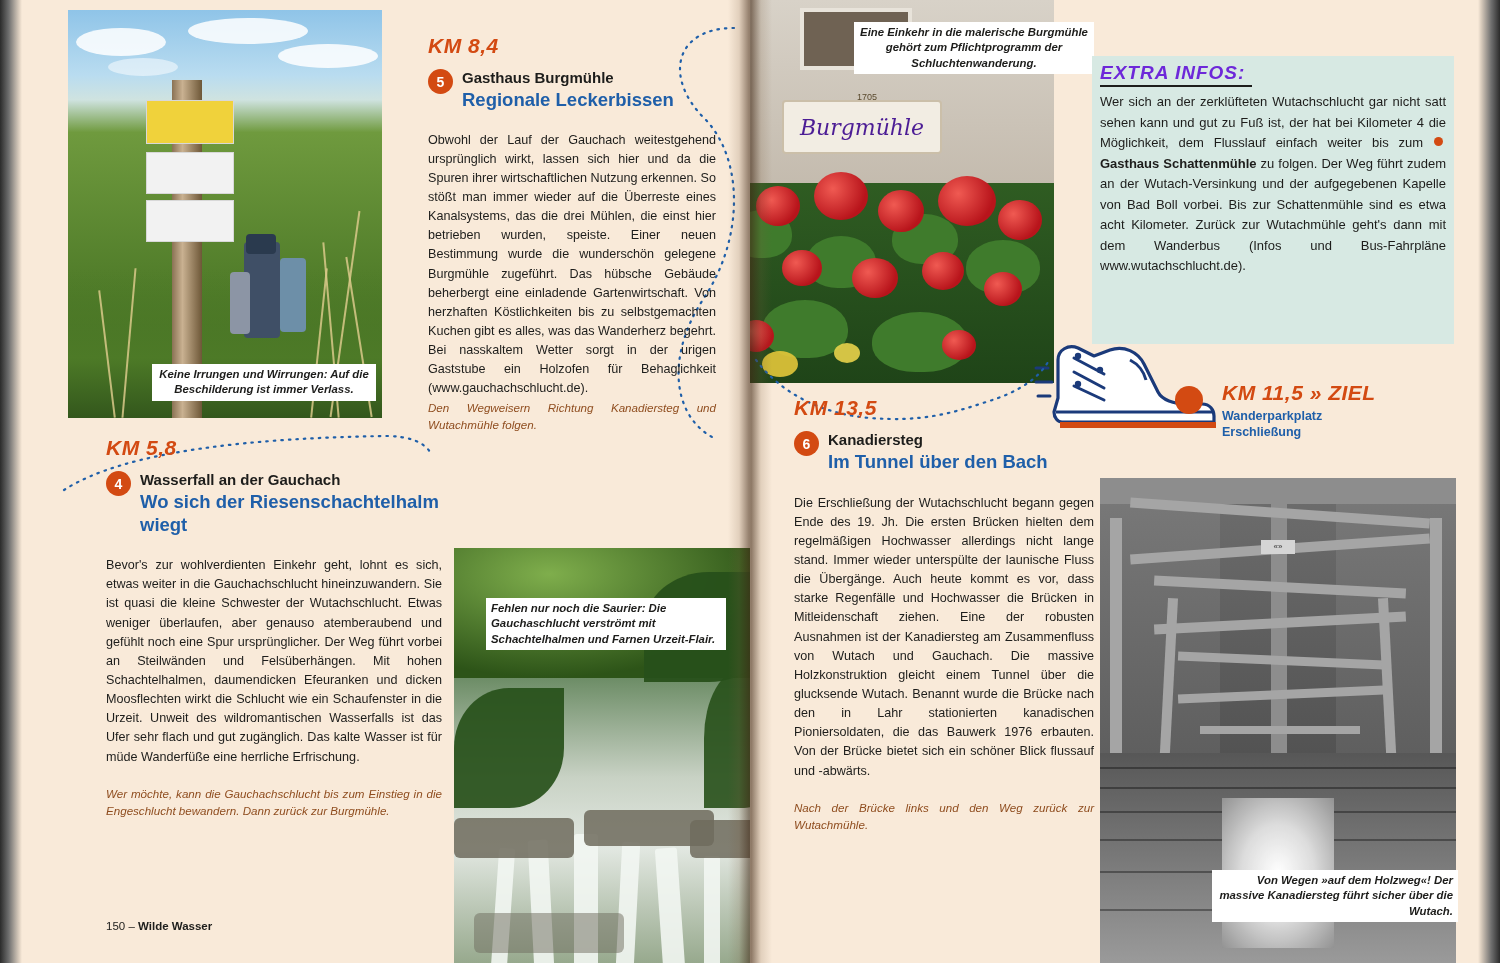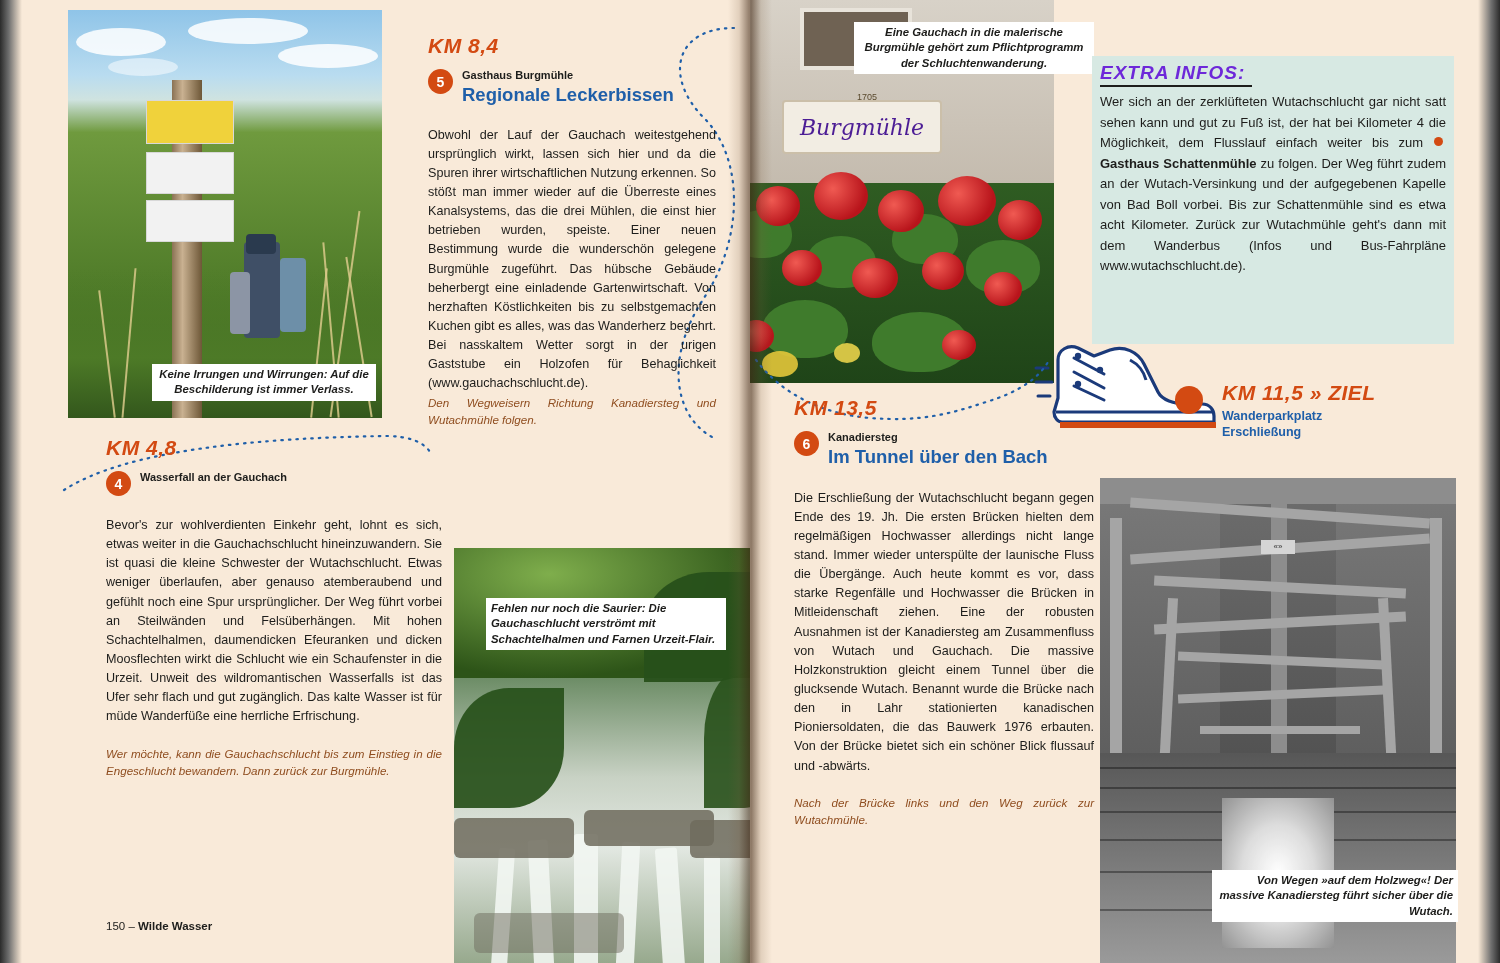--- a/index.html
+++ b/index.html
@@ -46,21 +46,21 @@
     text-align:justify; hyphens:auto;
   }
   .note-text {
     font-size:11.6px; line-height:1.5; color:#8f4d1f;
     font-style:italic; text-align:justify;
   }
   .km-label {
     font-size:21px; font-weight:bold; font-style:italic;
     color:#d34a12; letter-spacing:0.5px;
   }
-  .poi-sub { font-size:11px; font-weight:bold; color:#1d1d1b; }
+  .poi-sub { font-size:15px; font-weight:bold; color:#1d1d1b; }
   .poi-title {
     font-size:18.5px; font-weight:bold; color:#1f5fa9; line-height:1.22;
   }
   .bullet-num {
     width:25px; height:25px; border-radius:50%;
     background:#d34a12; color:#fff;
     font-size:14px; font-weight:bold;
     display:flex; align-items:center; justify-content:center;
   }
   .caption {
@@ -282,25 +282,26 @@
       </div>
       <div class="body-text" style="margin-top:19px;">Obwohl der Lauf der Gauchach weitestgehend ursprünglich wirkt, lassen sich hier und da die Spuren ihrer wirtschaftlichen Nutzung erkennen. So stößt man immer wieder auf die Überreste eines Kanalsystems, das die drei Mühlen, die einst hier betrieben wurden, speiste. Einer neuen Bestimmung wurde die wunderschön gelegene Burgmühle zugeführt. Das hübsche Gebäude beherbergt eine einladende Gartenwirtschaft. Von herzhaften Köstlichkeiten bis zu selbstgemachten Kuchen gibt es alles, was das Wanderherz begehrt. Bei nasskaltem Wetter sorgt in der urigen Gaststube ein Holzofen für Behaglichkeit (www.gauchachschlucht.de).</div>
       <div class="note-text" style="">Den Wegweisern Richtung Kanadiersteg und Wutachmühle folgen.</div>
     </div>
 
     <svg class="dotpath" style="left:34px; top:428px;" width="380" height="80">
       <path d="M8,62 C70,22 200,10 330,8 C352,8 368,14 374,24" fill="none" stroke="#1f5fa9" stroke-width="2.2" stroke-dasharray="1.5 6" stroke-linecap="round"></path>
     </svg>
 
     <div style="position:absolute; left:84px; top:436px; width:336px;">
-      <div class="km-label">KM 4,8</div>
+      <div class="km-label">KM 5,8</div>
       <div style="display:flex; align-items:flex-start; gap:9px; margin-top:11px;">
         <div class="bullet-num">4</div>
         <div style="flex:1;">
           <div class="poi-sub">Wasserfall an der Gauchach</div>
+          <div class="poi-title" style="margin-top:3px;">Wo sich der Riesenschachtelhalm wiegt</div>
         </div>
       </div>
       <div class="body-text" style="margin-top:20px;">Bevor's zur wohlverdienten Einkehr geht, lohnt es sich, etwas weiter in die Gauchachschlucht hineinzuwandern. Sie ist quasi die kleine Schwester der Wutachschlucht. Etwas weniger überlaufen, aber genauso atemberaubend und gefühlt noch eine Spur ursprünglicher. Der Weg führt vorbei an Steilwänden und Felsüberhängen. Mit hohen Schachtelhalmen, daumendicken Efeuranken und dicken Moosflechten wirkt die Schlucht wie ein Schaufenster in die Urzeit. Unweit des wildromantischen Wasserfalls ist das Ufer sehr flach und gut zugänglich. Das kalte Wasser ist für müde Wanderfüße eine herrliche Erfrischung.</div>
       <div class="note-text" style="margin-top:18px;">Wer möchte, kann die Gauchachschlucht bis zum Einstieg in die Engeschlucht bewandern. Dann zurück zur Burgmühle.</div>
     </div>
 
     <div class="photo" id="photo-waterfall">
       <div class="canopy"></div>
       <div class="water"></div>
       <div class="fall" style="left:40px;  top:300px; width:16px; height:150px; transform:rotate(4deg);"></div>
@@ -345,21 +346,21 @@
       <div class="rose" style="left:276px; top:200px; width:44px; height:40px;"></div>
       <div class="rose" style="left:60px;  top:250px; width:40px; height:36px;"></div>
       <div class="rose" style="left:130px; top:258px; width:46px; height:40px;"></div>
       <div class="rose" style="left:200px; top:252px; width:42px; height:38px;"></div>
       <div class="rose" style="left:262px; top:272px; width:38px; height:34px;"></div>
       <div class="rose" style="left:16px;  top:320px; width:36px; height:32px;"></div>
       <div class="rose" style="left:220px; top:330px; width:34px; height:30px;"></div>
       <div style="position:absolute; left:40px; bottom:6px; width:36px; height:26px; background:#e3c63a; border-radius:50%; opacity:.9;"></div>
       <div style="position:absolute; left:112px; bottom:20px; width:26px; height:20px; background:#e8d24a; border-radius:50%; opacity:.9;"></div>
     </div>
-    <div class="caption" style="left:104px; top:22px; width:240px; text-align:center;">Eine Gauchach in die malerische Burgmühle gehört zum Pflichtprogramm der Schluchtenwanderung.</div>
+    <div class="caption" style="left:104px; top:22px; width:240px; text-align:center;">Eine Einkehr in die malerische Burgmühle gehört zum Pflichtprogramm der Schluchtenwanderung.</div>
 
     <div id="extra-box" style="left:342px; top:56px; width:362px;"></div>
     <div id="extra-title" style="left:350px;">EXTRA INFOS:</div>
     <div id="extra-underline" style="left:350px;"></div>
     <div id="extra-text" style="left:350px; top:92px; width:346px;">
       <span>Wer sich an der zerklüfteten Wutachschlucht gar nicht satt sehen kann und gut zu Fuß ist, der hat bei Kilometer 4 die Möglichkeit, dem Flusslauf einfach weiter bis zum </span><span class="dot-inline"></span><b>Gasthaus Schattenmühle</b><span> zu folgen. Der Weg führt zudem an der Wutach-Versinkung und der aufgegebenen Kapelle von Bad Boll vorbei. Bis zur Schattenmühle sind es etwa acht Kilometer. Zurück zur Wutachmühle geht's dann mit dem Wanderbus (Infos und Bus-Fahrpläne www.wutachschlucht.de).</span>
     </div>
 
     <svg style="position:absolute; left:280px; top:330px;" width="210" height="100">
       <g transform="translate(4,4)">

